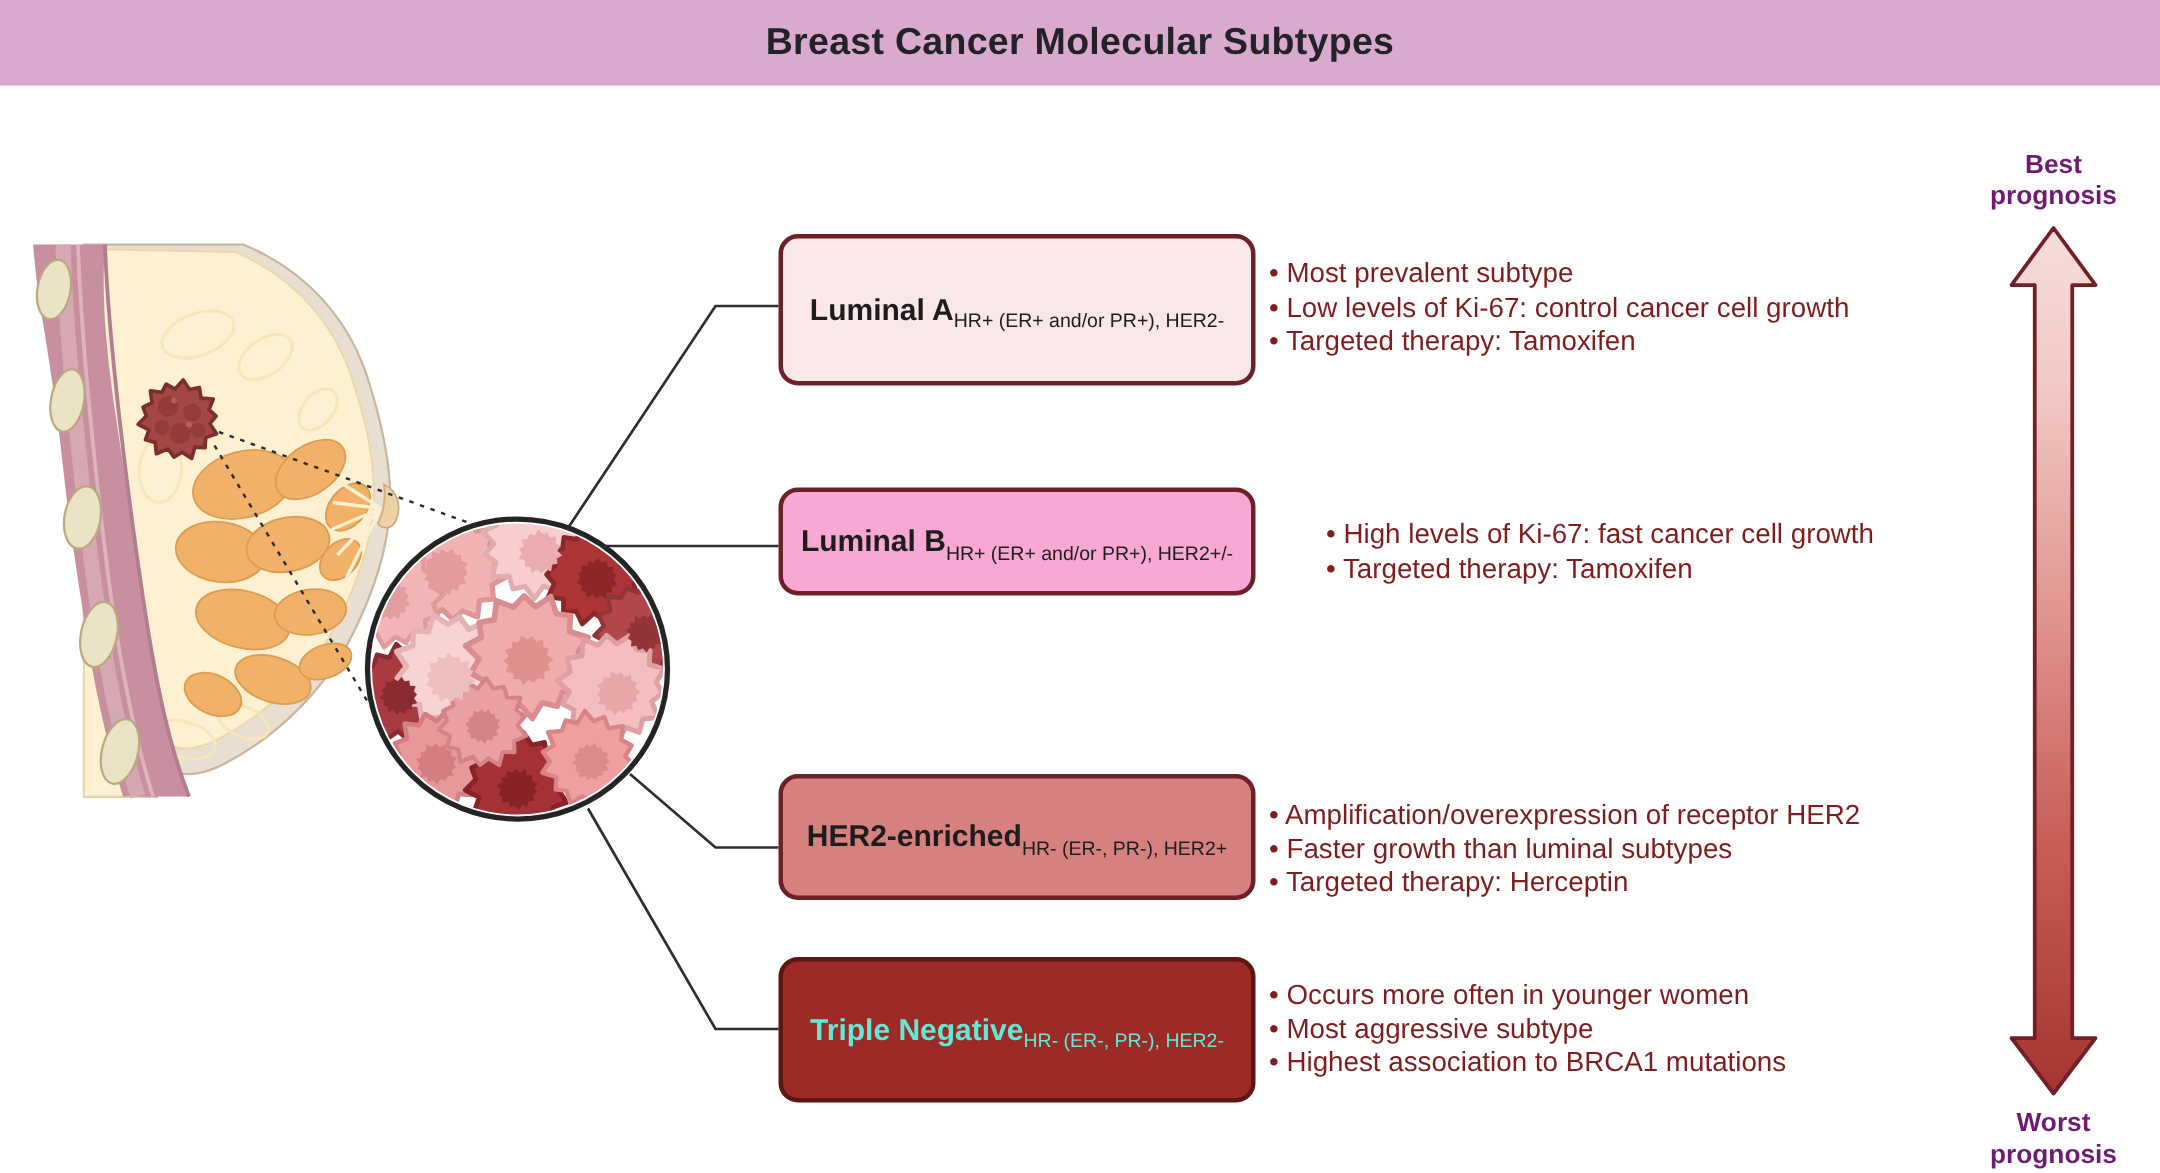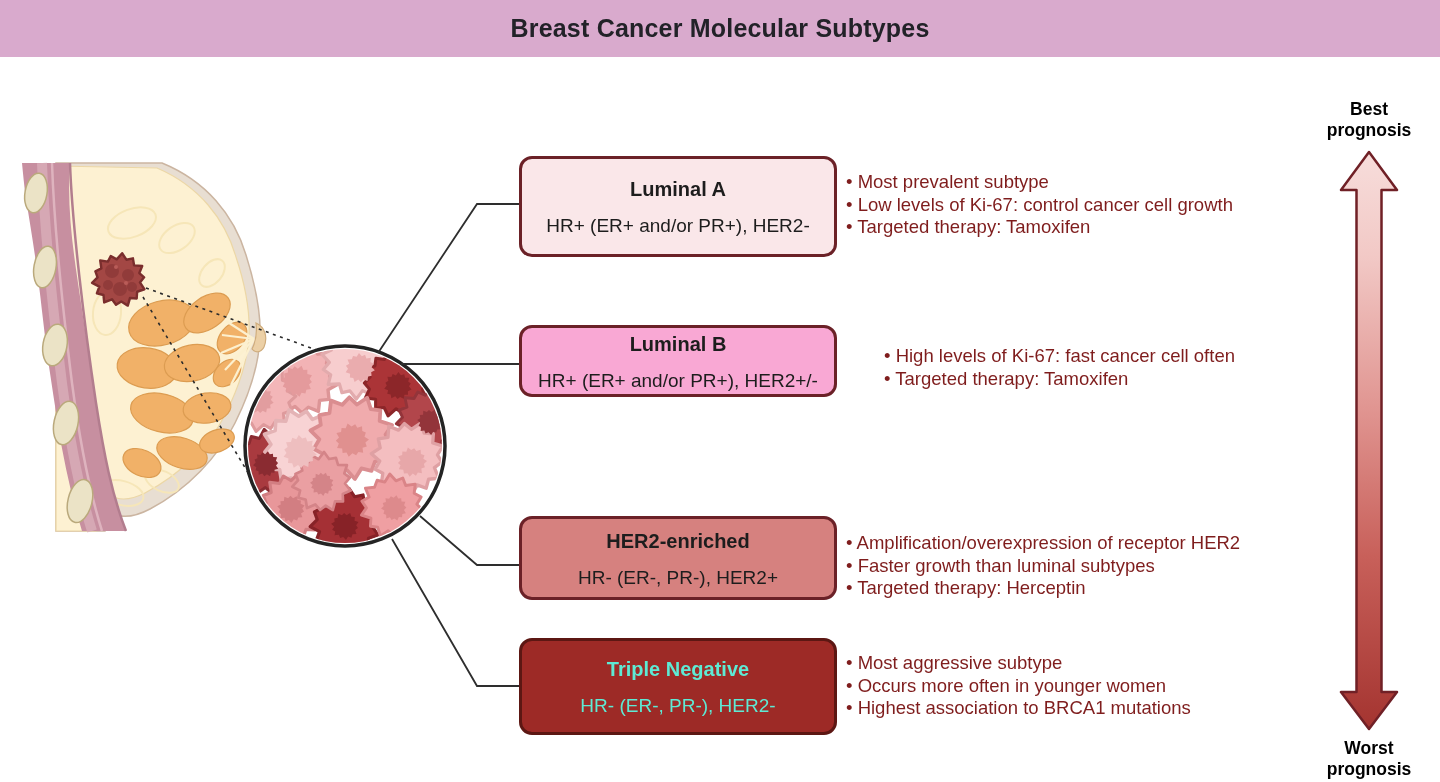--- a/index.html
+++ b/index.html
@@ -6,42 +6,42 @@
   .stage{position:relative;width:1440px;height:782px;overflow:hidden;background:#ffffff;
          font-family:"Liberation Sans",sans-serif;color:#1d1d1d;}
   
   .title-bar{position:absolute;left:0;top:0;width:1440px;height:57px;background:#d9aacd;
              display:flex;align-items:center;justify-content:center;}
   .title-bar h1{margin:0;font-size:25px;font-weight:bold;color:#222228;letter-spacing:.2px;}
   
   .art{position:absolute;left:0;top:0;}
   
   .box{position:absolute;left:519px;width:318px;border:3px solid #6b2127;border-radius:13px;
-       box-sizing:border-box;display:flex;flex-direction:column;align-items:center;
+       box-sizing:border-box;display:flex;flex-direction:row;align-items:center;
        justify-content:center;text-align:center;}
   .box-la{top:156px;height:101px;background:#fae7e9;}
   .box-lb{top:325px;height:72px;background:#f9a8d4;}
   .box-h2{top:516px;height:84px;background:#d6817f;}
   .box-tn{top:638px;height:97px;background:#9d2a26;border-color:#5c1713;color:#5eead4;}
   .box-title{font-size:20px;font-weight:bold;line-height:24px;}
-  .box-sub{font-size:19px;line-height:21px;margin-top:14px;text-align:center;}
+  .box-sub{font-size:13px;line-height:21px;margin-top:14px;text-align:center;}
   
   .notes{position:absolute;list-style:none;margin:0;padding:0;font-size:18.5px;
          line-height:22.5px;color:#7f1d1d;}
   .notes li::before{content:"• ";}
   .notes-la{left:846px;top:171px;}
   .notes-lb{left:884px;top:345px;}
   .notes-h2{left:846px;top:532px;}
   .notes-tn{left:846px;top:652px;}
   
   .receptors{position:absolute;left:22px;top:541px;font-size:17.5px;line-height:21.5px;color:#141414;}
   .receptors .rec-h{font-weight:bold;}
   
   .prog{position:absolute;width:110px;text-align:center;font-weight:bold;font-size:17.5px;
-        line-height:21px;color:#000000;}
+        line-height:21px;color:#701a75;}
   .prog-best{left:1314px;top:99px;}
   .prog-worst{left:1314px;top:738px;}
 </style>
 </head>
 <body>
 
 <div class="stage">
 
   <svg class="art" width="1440" height="782" viewBox="0 0 1440 782" aria-hidden="true">
     <defs>
@@ -201,30 +201,30 @@
     <div class="box-title">Triple Negative</div>
     <div class="box-sub">HR- (ER-, PR-), HER2-</div>
   </div>
 
   <ul class="notes notes-la">
     <li>Most prevalent subtype</li>
     <li>Low levels of Ki-67: control cancer cell growth</li>
     <li>Targeted therapy: Tamoxifen</li>
   </ul>
   <ul class="notes notes-lb">
-    <li>High levels of Ki-67: fast cancer cell often</li>
+    <li>High levels of Ki-67: fast cancer cell growth</li>
     <li>Targeted therapy: Tamoxifen</li>
   </ul>
   <ul class="notes notes-h2">
     <li>Amplification/overexpression of receptor HER2</li>
     <li>Faster growth than luminal subtypes</li>
     <li>Targeted therapy: Herceptin</li>
   </ul>
   <ul class="notes notes-tn">
+    <li>Occurs more often in younger women</li>
     <li>Most aggressive subtype</li>
-    <li>Occurs more often in younger women</li>
     <li>Highest association to BRCA1 mutations</li>
   </ul>
 
   <div class="prog prog-best">Best prognosis</div>
   <div class="prog prog-worst">Worst prognosis</div>
 
 </div>
 
 </body></html>

